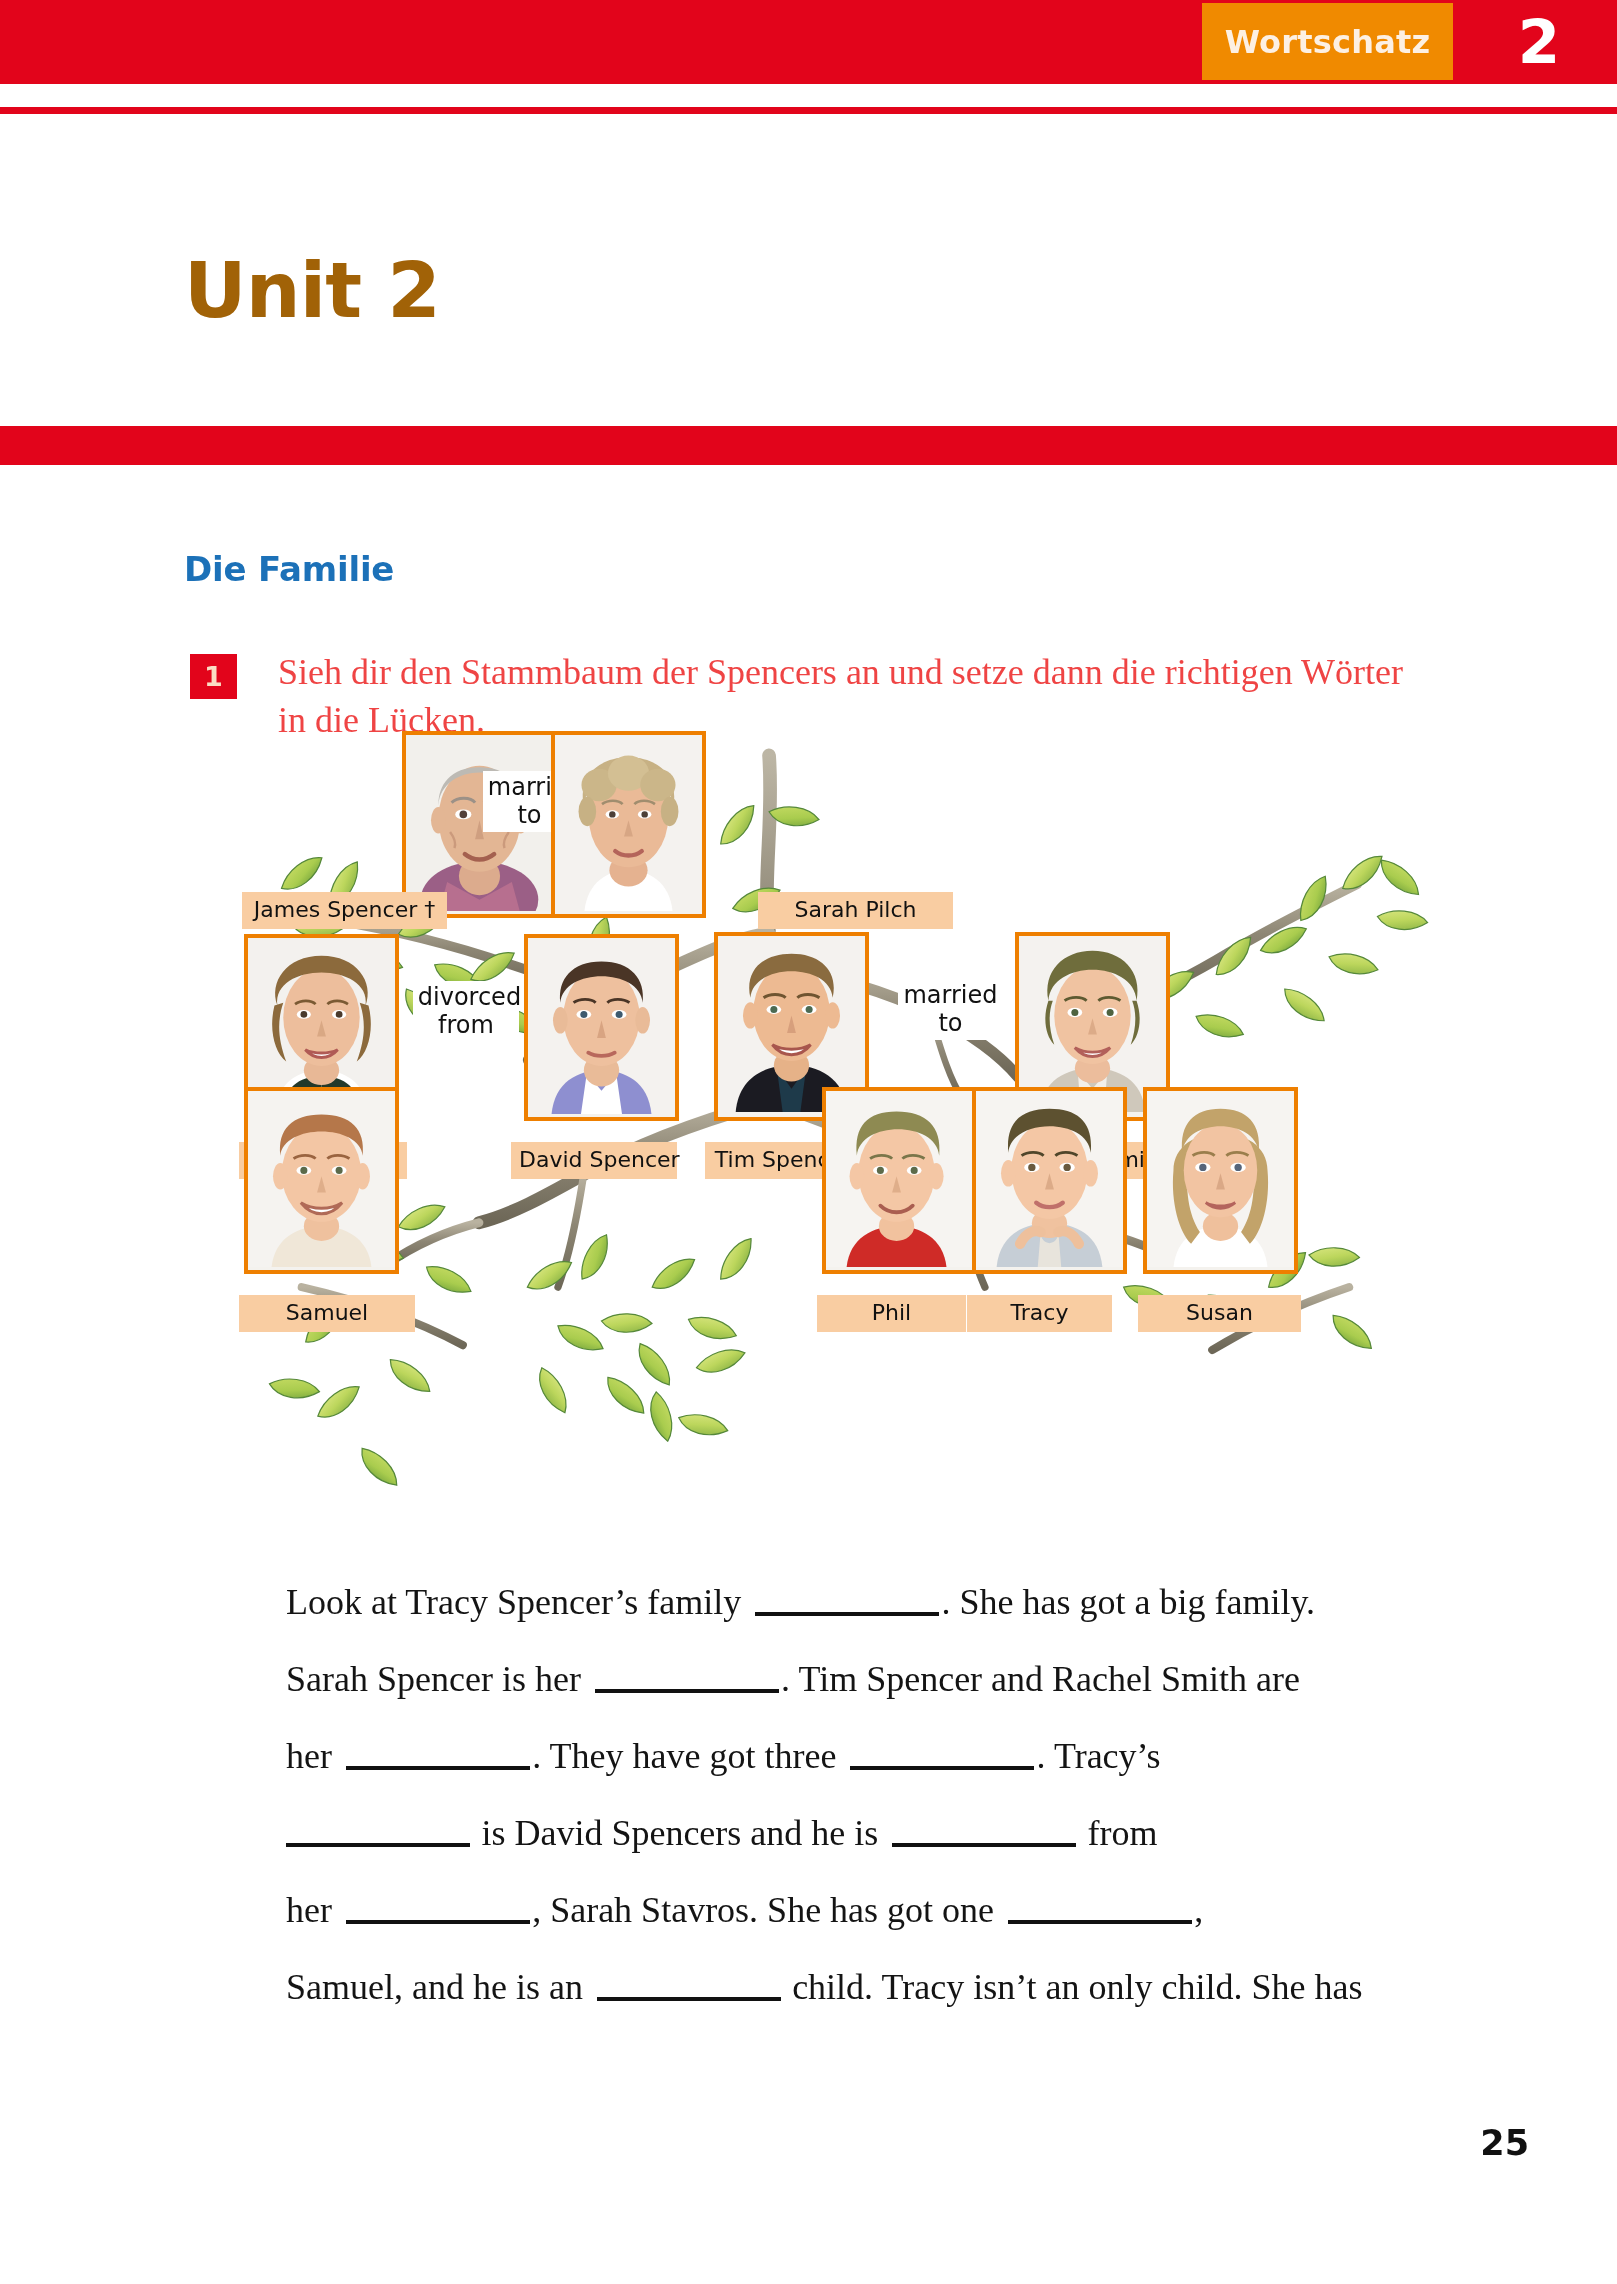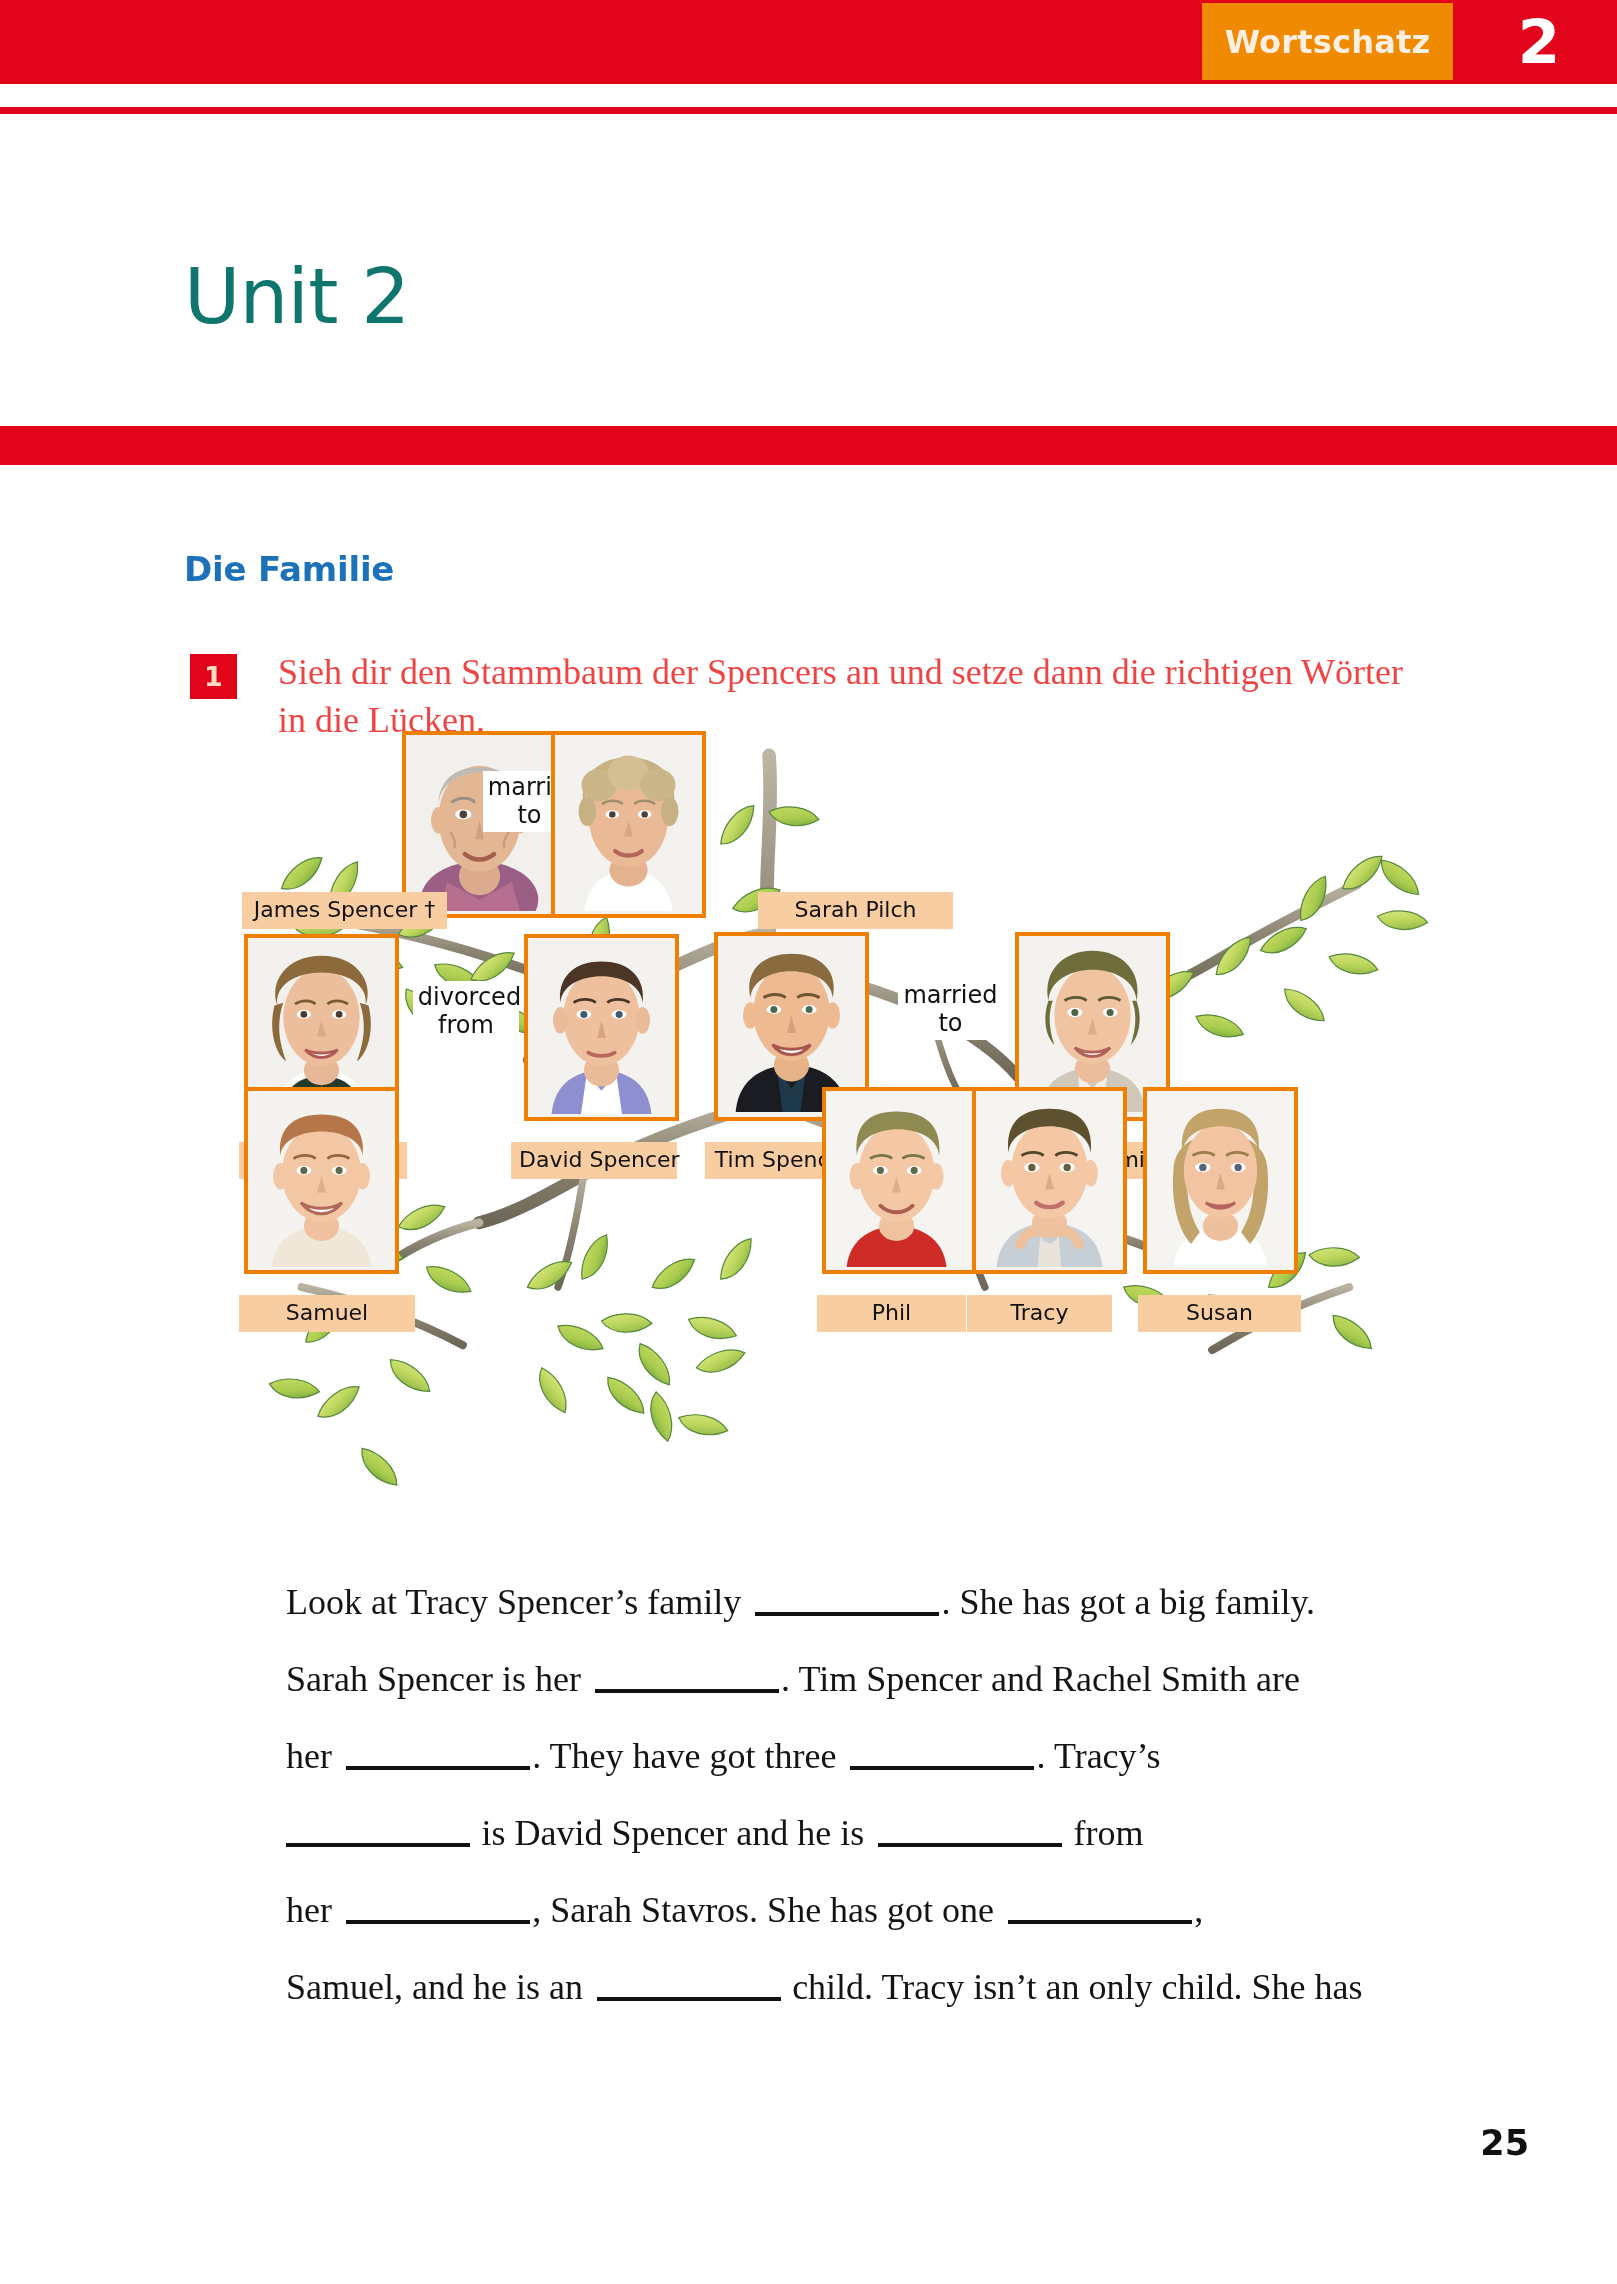--- a/index.html
+++ b/index.html
@@ -47,24 +47,24 @@
     line-height: 1;
   }
   #header-rule {
     position: absolute; left: 0; top: 107px;
     width: 1618px; height: 7.3px;
     background: #E2041B;
   }
 
   
   #unit-title {
-    position: absolute; left: 184px; top: 258px;
-    color: #0f766e;
+    position: absolute; left: 184px; top: 252px;
+    color: #a16207;
     font-family: "DejaVu Sans", sans-serif;
-    font-weight: normal;
+    font-weight: bold;
     font-size: 77px;
     line-height: 1;
     letter-spacing: -0.8px;
   }
   #title-band {
     position: absolute; left: 0; top: 426px;
     width: 1618px; height: 39px;
     background: #E2041B;
   }
 
@@ -720,21 +720,21 @@
   <div class="line">
     <span>Look at Tracy Spencer’s family </span><span class="blank"></span><span>. She has got a big family.</span>
   </div>
   <div class="line">
     <span>Sarah Spencer is her </span><span class="blank"></span><span>. Tim Spencer and Rachel Smith are</span>
   </div>
   <div class="line">
     <span>her </span><span class="blank"></span><span>. They have got three </span><span class="blank"></span><span>. Tracy’s</span>
   </div>
   <div class="line">
-    <span></span><span class="blank" style="margin-left:0;"></span><span> is David Spencer and he is </span><span class="blank"></span><span> from</span>
+    <span></span><span class="blank" style="margin-left:0;"></span><span> is David Spencers and he is </span><span class="blank"></span><span> from</span>
   </div>
   <div class="line">
     <span>her </span><span class="blank"></span><span>, Sarah Stavros. She has got one </span><span class="blank"></span><span>,</span>
   </div>
   <div class="line">
     <span>Samuel, and he is an </span><span class="blank"></span><span> child. Tracy isn’t an only child. She has</span>
   </div>
 </div>
 
 <div id="page-number">25</div>

